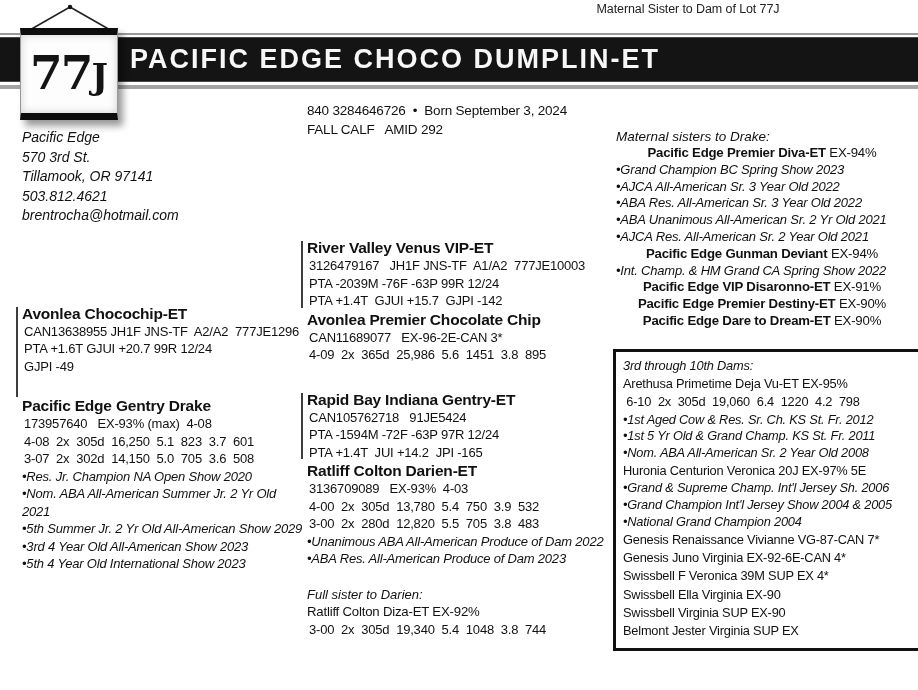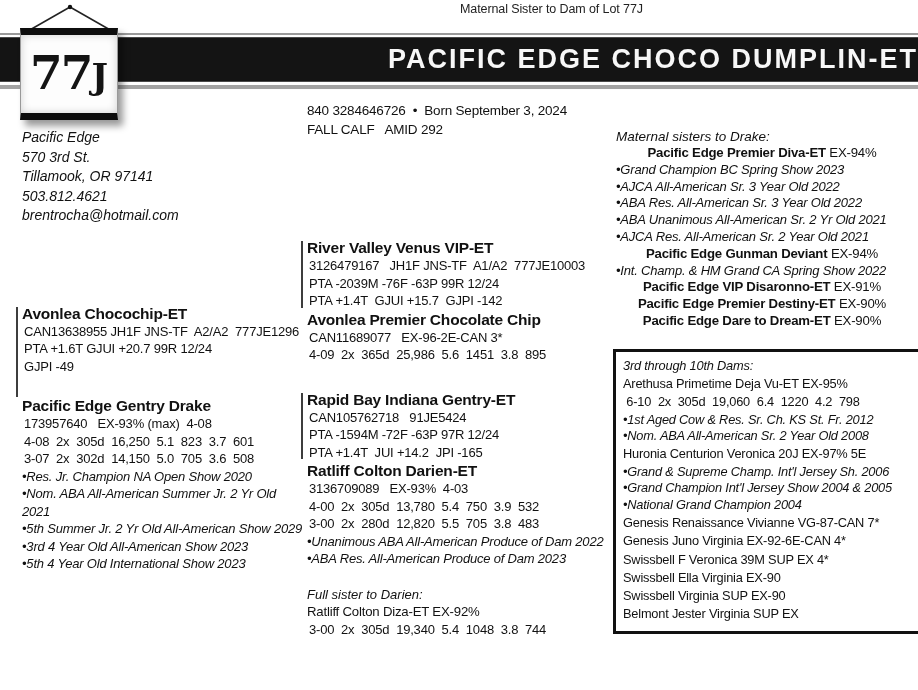--- a/index.html
+++ b/index.html
@@ -1,27 +1,27 @@
 <!DOCTYPE html>
 <html><head>
 <meta charset="utf-8">
 <style>
   html,body { margin:0; padding:0; background:#fff; }
   .page { position:relative; width:918px; height:690px; background:#fff; overflow:hidden;
           font-family:"Liberation Sans", sans-serif; color:#111; }
 
   
-  .top-note { position:absolute; left:460px; top:2px; width:456px; 
+  .top-note { position:absolute; left:460px; top:2px; width:456px; text-align:center;
               font-size:12.5px; color:#222; letter-spacing:-0.1px; }
 
   
   .header { position:absolute; left:0; top:33px; width:918px; }
   .hr1 { height:2px; background:#9a9a9a; }
   .bar { margin-top:2px; height:45px; background:#141414; border-top:1px solid #4a4a4a;
-         border-bottom:1px solid #4a4a4a; display:flex; align-items:center; justify-content:flex-end;
+         border-bottom:1px solid #4a4a4a; display:flex; align-items:center; justify-content:flex-start;
          padding-left:130px; box-sizing:border-box; }
   .bar span { color:#f7f7f7; font-weight:bold; font-size:27px; letter-spacing:2px; }
   .hr2 { margin-top:3px; height:4px; background:#a3a3a3; }
 
   
   .lot-tag { position:absolute; left:14px; top:2px; width:112px; height:122px; }
   .tag-board { position:absolute; left:6px; top:26px; width:98px; height:92px; box-sizing:border-box;
                border-top:7px solid #0d0d0d; border-bottom:7px solid #0d0d0d;
                border-left:1px solid #999; border-right:1px solid #999;
                background:#fdfdfd; text-align:center;
@@ -190,20 +190,21 @@
     </div>
     <div>
       <div class="msl"><span class="nm">Pacific Edge Dare to Dream-ET</span> <span class="sc">EX-90%</span></div>
     </div>
 
     <div class="dams-box">
       <div class="it">3rd through 10th Dams:</div>
       <div>Arethusa Primetime Deja Vu-ET EX-95%</div>
       <div class="d"> 6-10  2x  305d  19,060  6.4  1220  4.2  798</div>
       <div class="b">•1st Aged Cow &amp; Res. Sr. Ch. KS St. Fr. 2012</div>
+      <div class="b">•1st 5 Yr Old &amp; Grand Champ. KS St. Fr. 2011</div>
       <div class="b">•Nom. ABA All-American Sr. 2 Year Old 2008</div>
       <div>Huronia Centurion Veronica 20J EX-97% 5E</div>
       <div class="b">•Grand &amp; Supreme Champ. Int'l Jersey Sh. 2006</div>
       <div class="b">•Grand Champion Int'l Jersey Show 2004 &amp; 2005</div>
       <div class="b">•National Grand Champion 2004</div>
       <div>Genesis Renaissance Vivianne VG-87-CAN 7*</div>
       <div>Genesis Juno Virginia EX-92-6E-CAN 4*</div>
       <div>Swissbell F Veronica 39M SUP EX 4*</div>
       <div>Swissbell Ella Virginia  EX-90</div>
       <div>Swissbell Virginia SUP EX-90</div>

